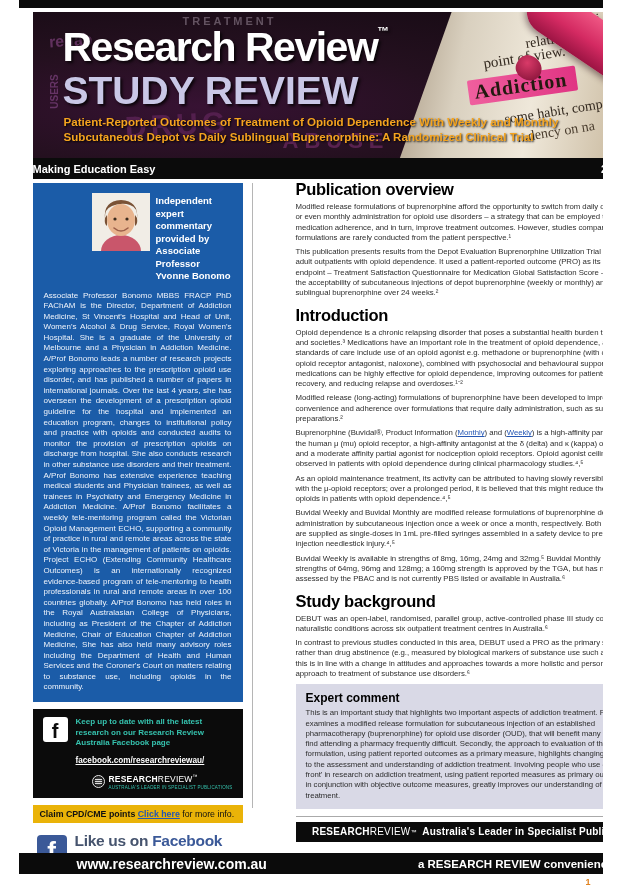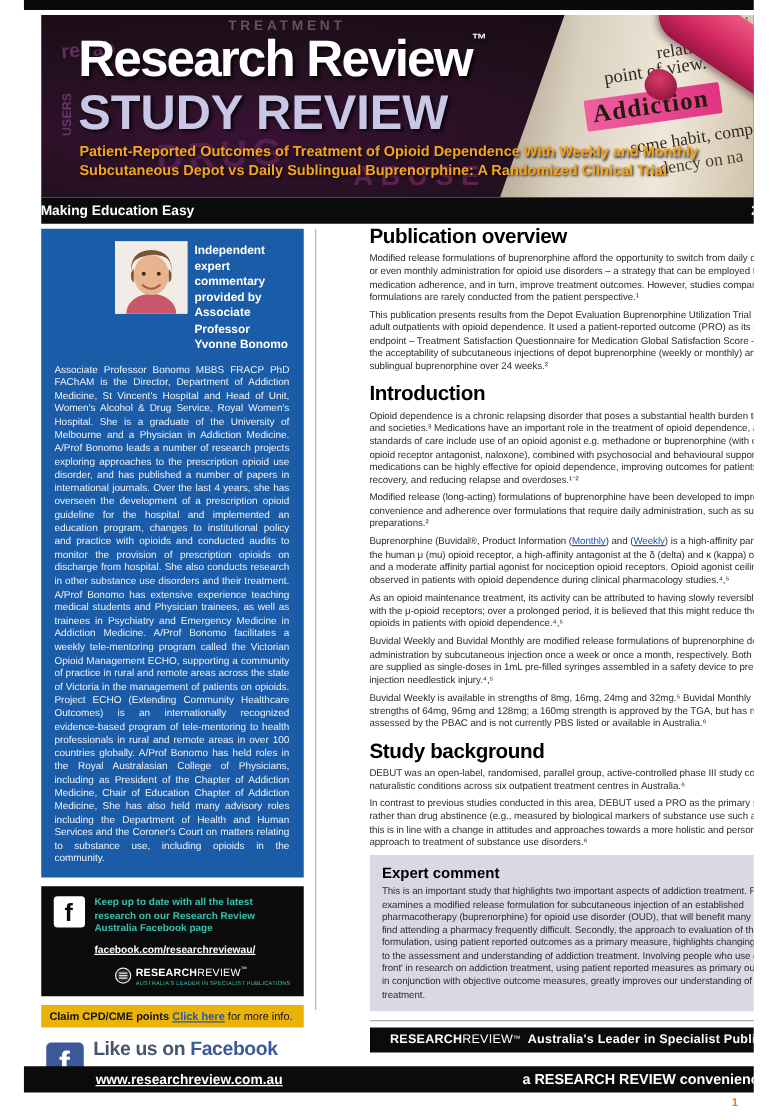--- a/index.html
+++ b/index.html
@@ -100,21 +100,21 @@
   .ec-h { font-size:12px; font-weight:700; color:#000; margin-bottom:3px; }
   .expert-comment p { margin-bottom:0; }
   .hline { width:362px; height:1px; background:#aaa; margin:7px 0 5px 0; }
   .pubbar { height:20px; background:#0b0b0b; color:#fff; display:flex; align-items:center; justify-content:center;
       font-size:10px; letter-spacing:.2px; }
   .pubbar .b { font-weight:800; } .pubbar .l { font-weight:400; } .pubbar .tm { font-size:6px; vertical-align:4px; }
 
   
   .bottombar { position:absolute; left:0px; top:853px; width:607px; height:21px; background:#0b0b0b;
       display:flex; align-items:center; justify-content:space-between; padding:0 12px 0 58px; }
-  .bottombar .site { color:#fff; font-size:11px; font-weight:800; text-decoration:underline; }
+  .bottombar .site { color:#fff; font-size:14px; font-weight:800; }
   .bottombar .note { color:#fff; font-size:11.5px; font-weight:800; }
   .pagenum { position:absolute; right:12px; top:877px; color:#e0821e; font-size:9px; font-weight:700; }
 </style>
 </head>
 <body>
 
 <div class="page">
 
   <div class="topstrip"></div>
 

